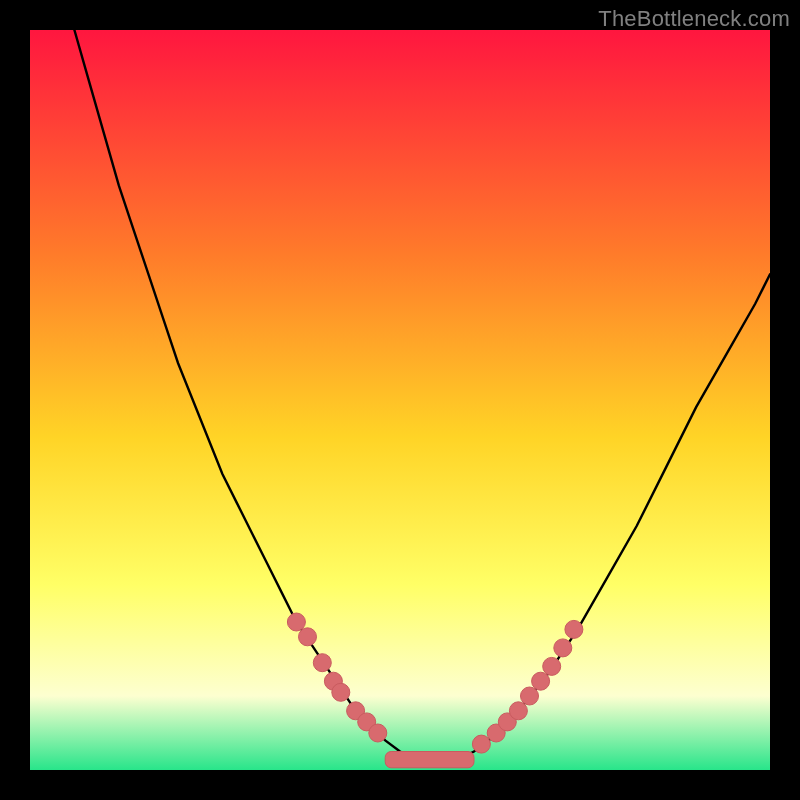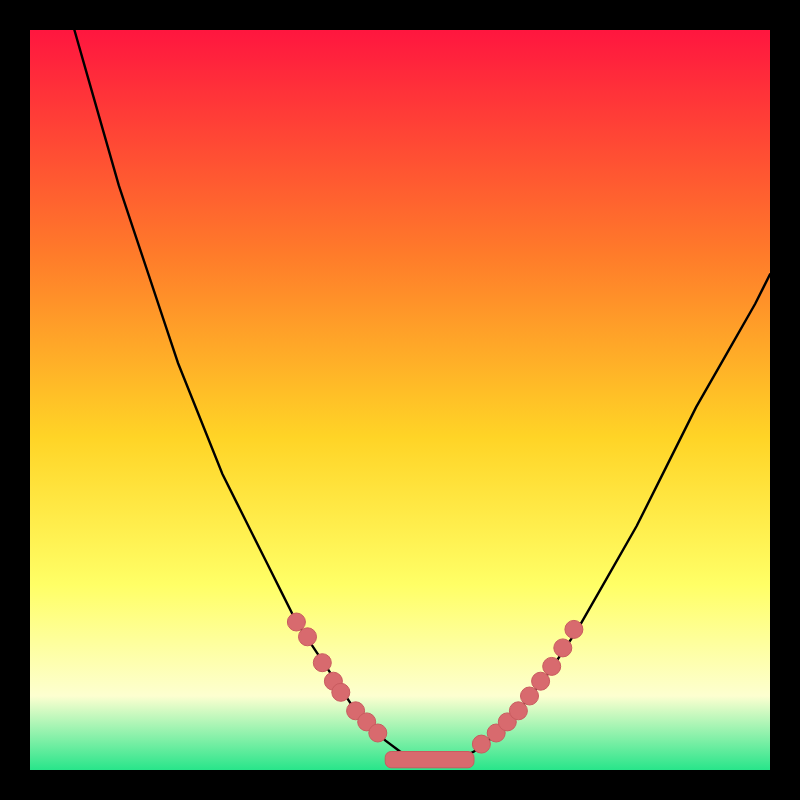--- a/index.html
+++ b/index.html
@@ -36,20 +36,21 @@
   }
   svg {
     display: block;
   }
 </style>
 </head>
 <body>
 
 <div class="frame">
 
+  <div class="watermark">TheBottleneck.com</div>
 
   <div class="plot-area">
     <svg id="chart-svg" width="740" height="740" viewBox="0 0 740 740">
       <defs>
         <linearGradient id="bg-grad" x1="0" y1="0" x2="0" y2="1">
           <stop id="g0" offset="0%" stop-color="#ff163f"></stop>
           <stop id="g1" offset="30%" stop-color="#ff7a2a"></stop>
           <stop id="g2" offset="55%" stop-color="#ffd426"></stop>
           <stop id="g3" offset="75%" stop-color="#ffff66"></stop>
           <stop id="g4" offset="90%" stop-color="#fdffd0"></stop>

